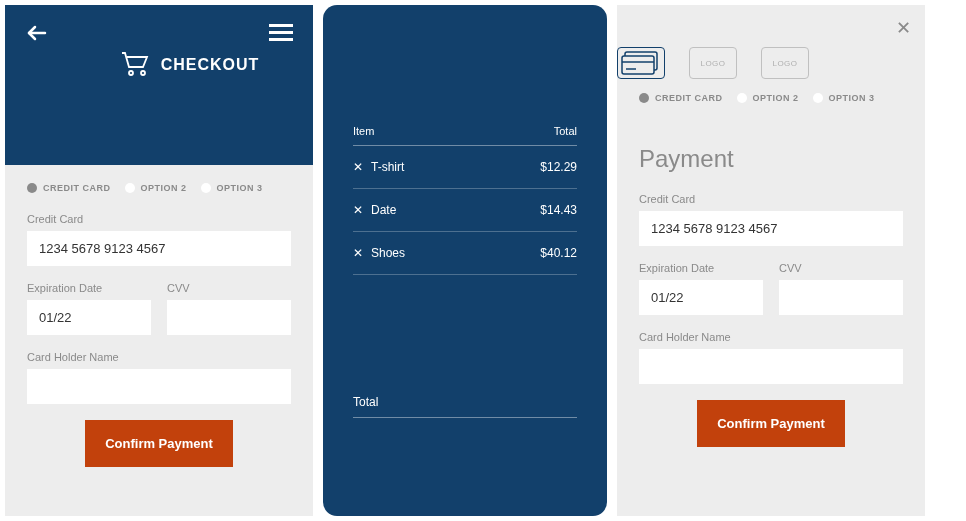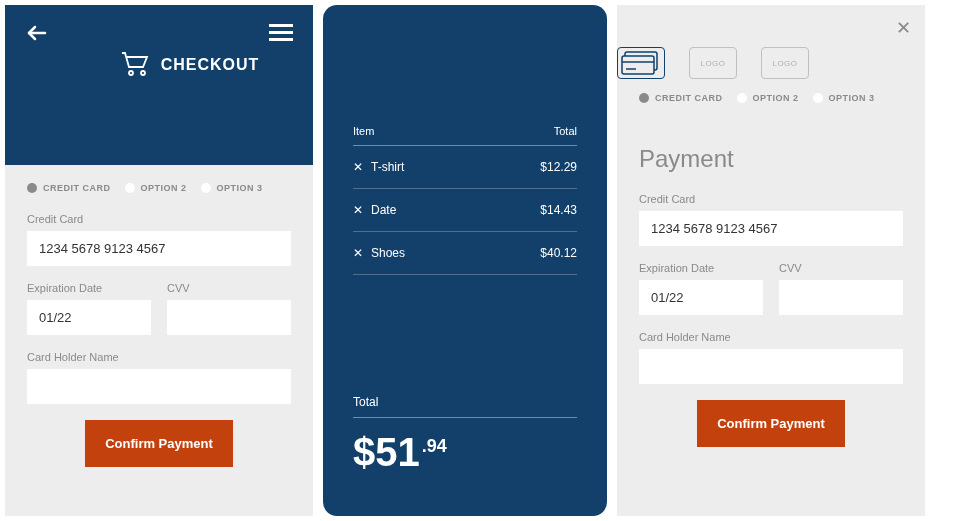--- a/index.html
+++ b/index.html
@@ -254,23 +254,20 @@
       <span class="p2-remove">✕</span>
       <span class="p2-item">Date</span>
       <span class="p2-price">$14.43</span>
     </div>
     <div class="p2-row">
       <span class="p2-remove">✕</span>
       <span class="p2-item">Shoes</span>
       <span class="p2-price">$40.12</span>
     </div>
     <div class="p2-total-lbl">Total</div>
-    <div class="p2-total">
-      <span>$51</span><span class="cents">.94</span>
-    </div>
   </div>
 </div>
 
 <div class="panel panel3">
   <span class="p3-close">✕</span>
   <div class="p3-cards">
     <div class="card-box card-active">
       <svg viewBox="0 0 40 26" fill="none" stroke="#12406b" stroke-width="1.5">
         <rect x="4" y="2" width="32" height="18" rx="2"></rect>
         <rect x="1" y="6" width="32" height="18" rx="2" fill="#ededed"></rect>

